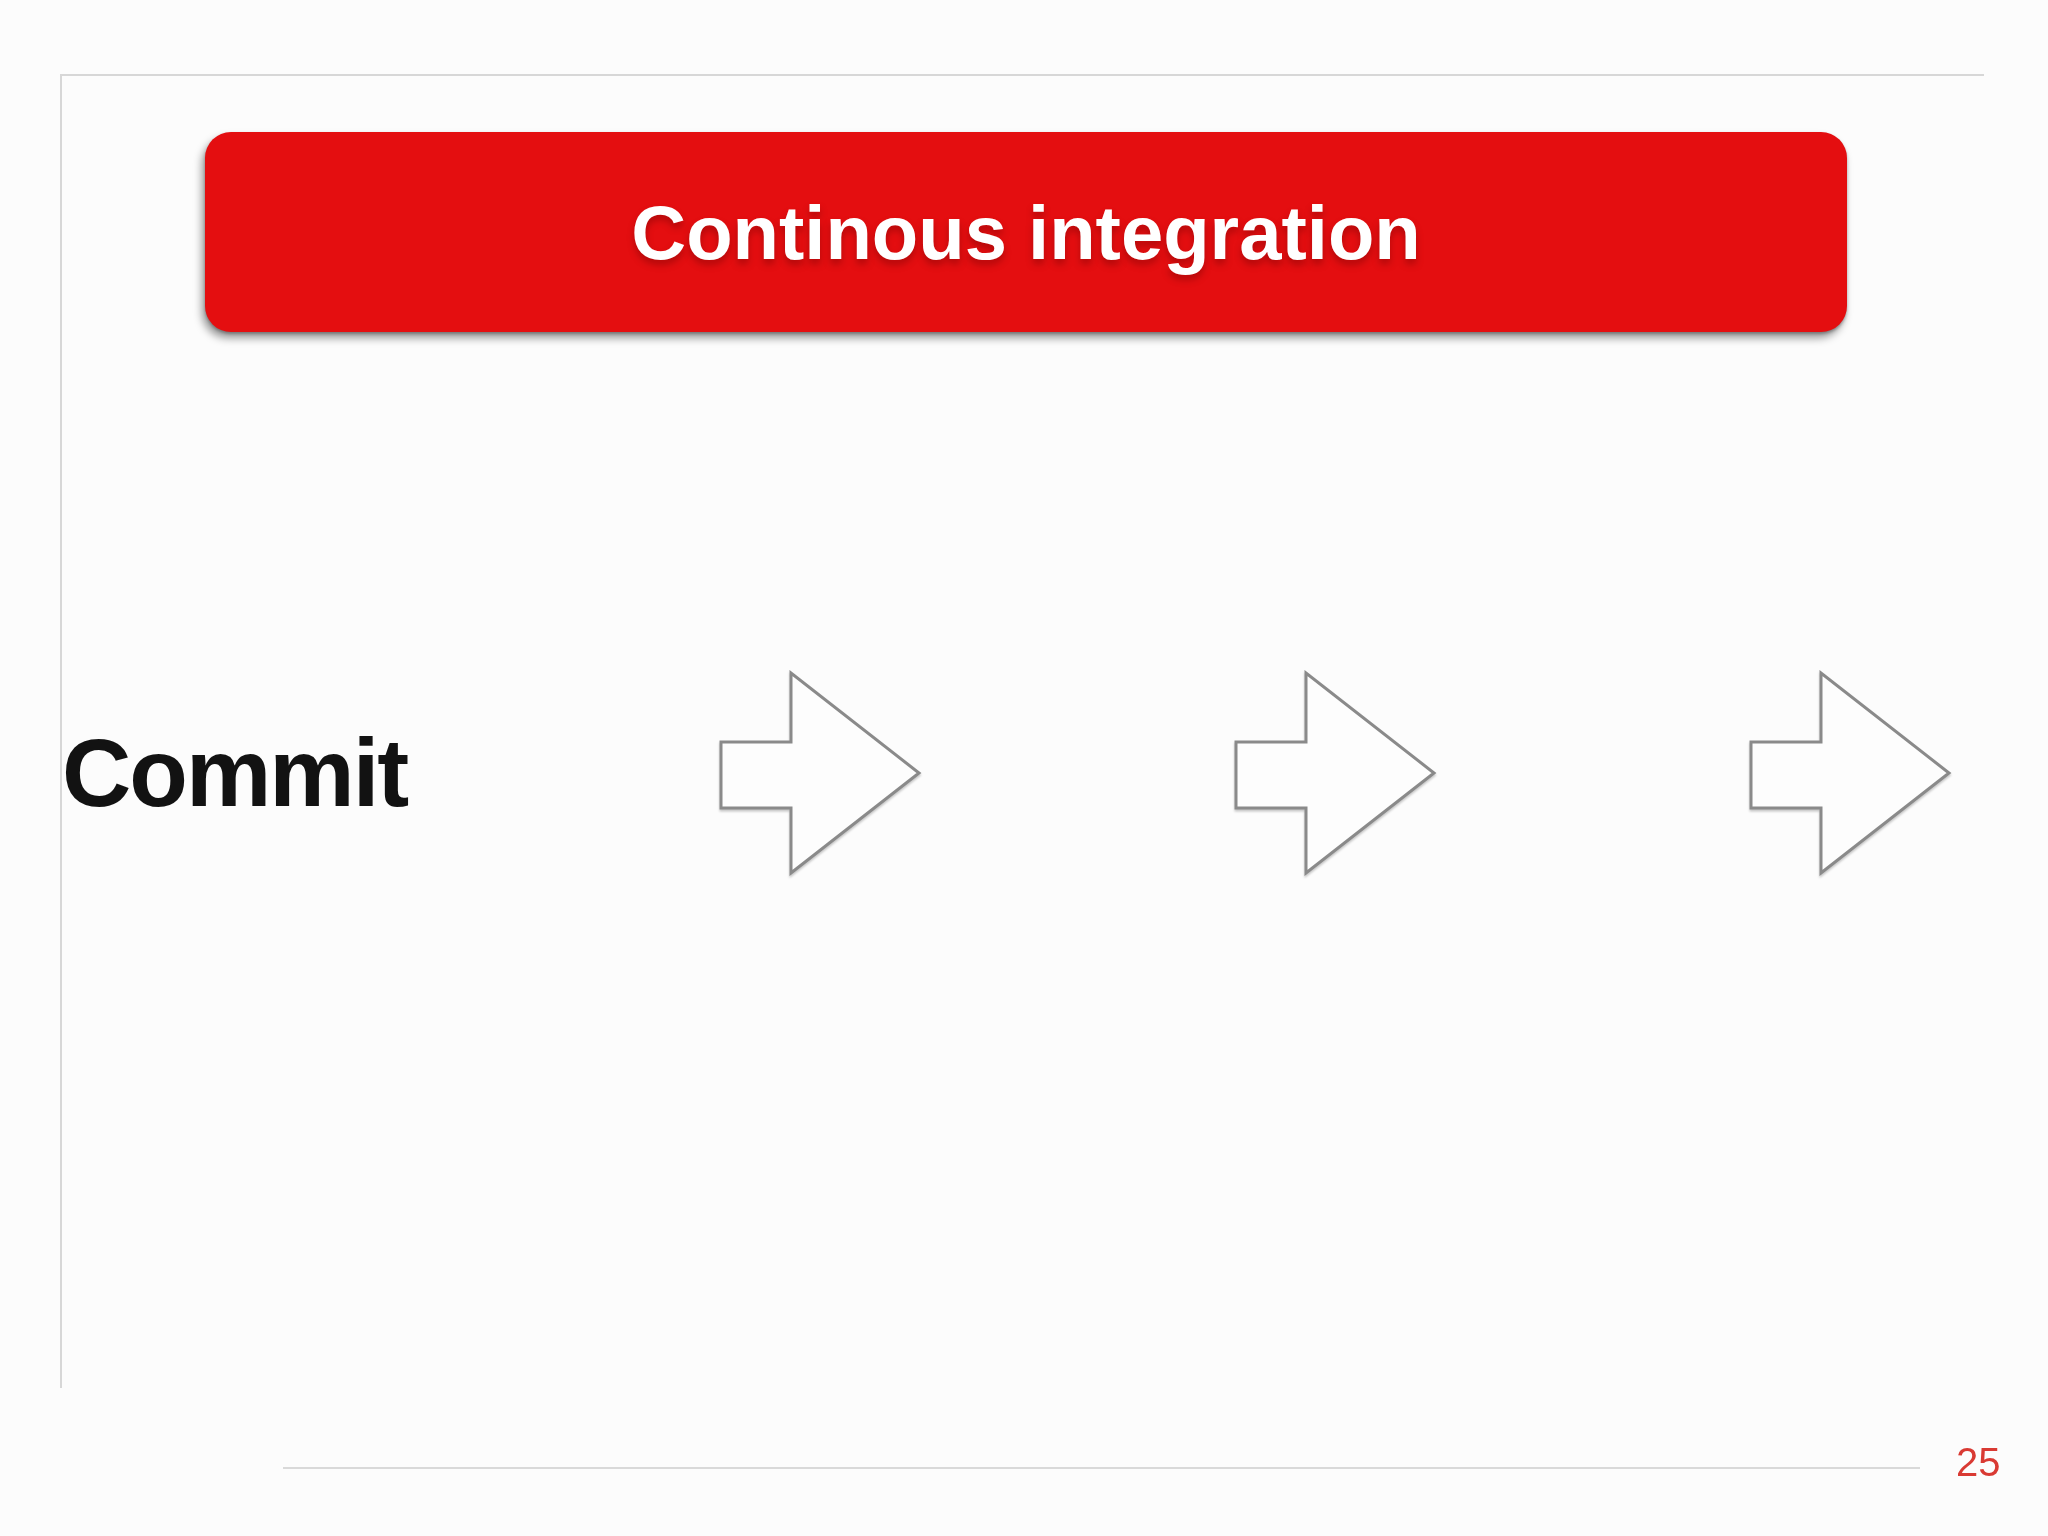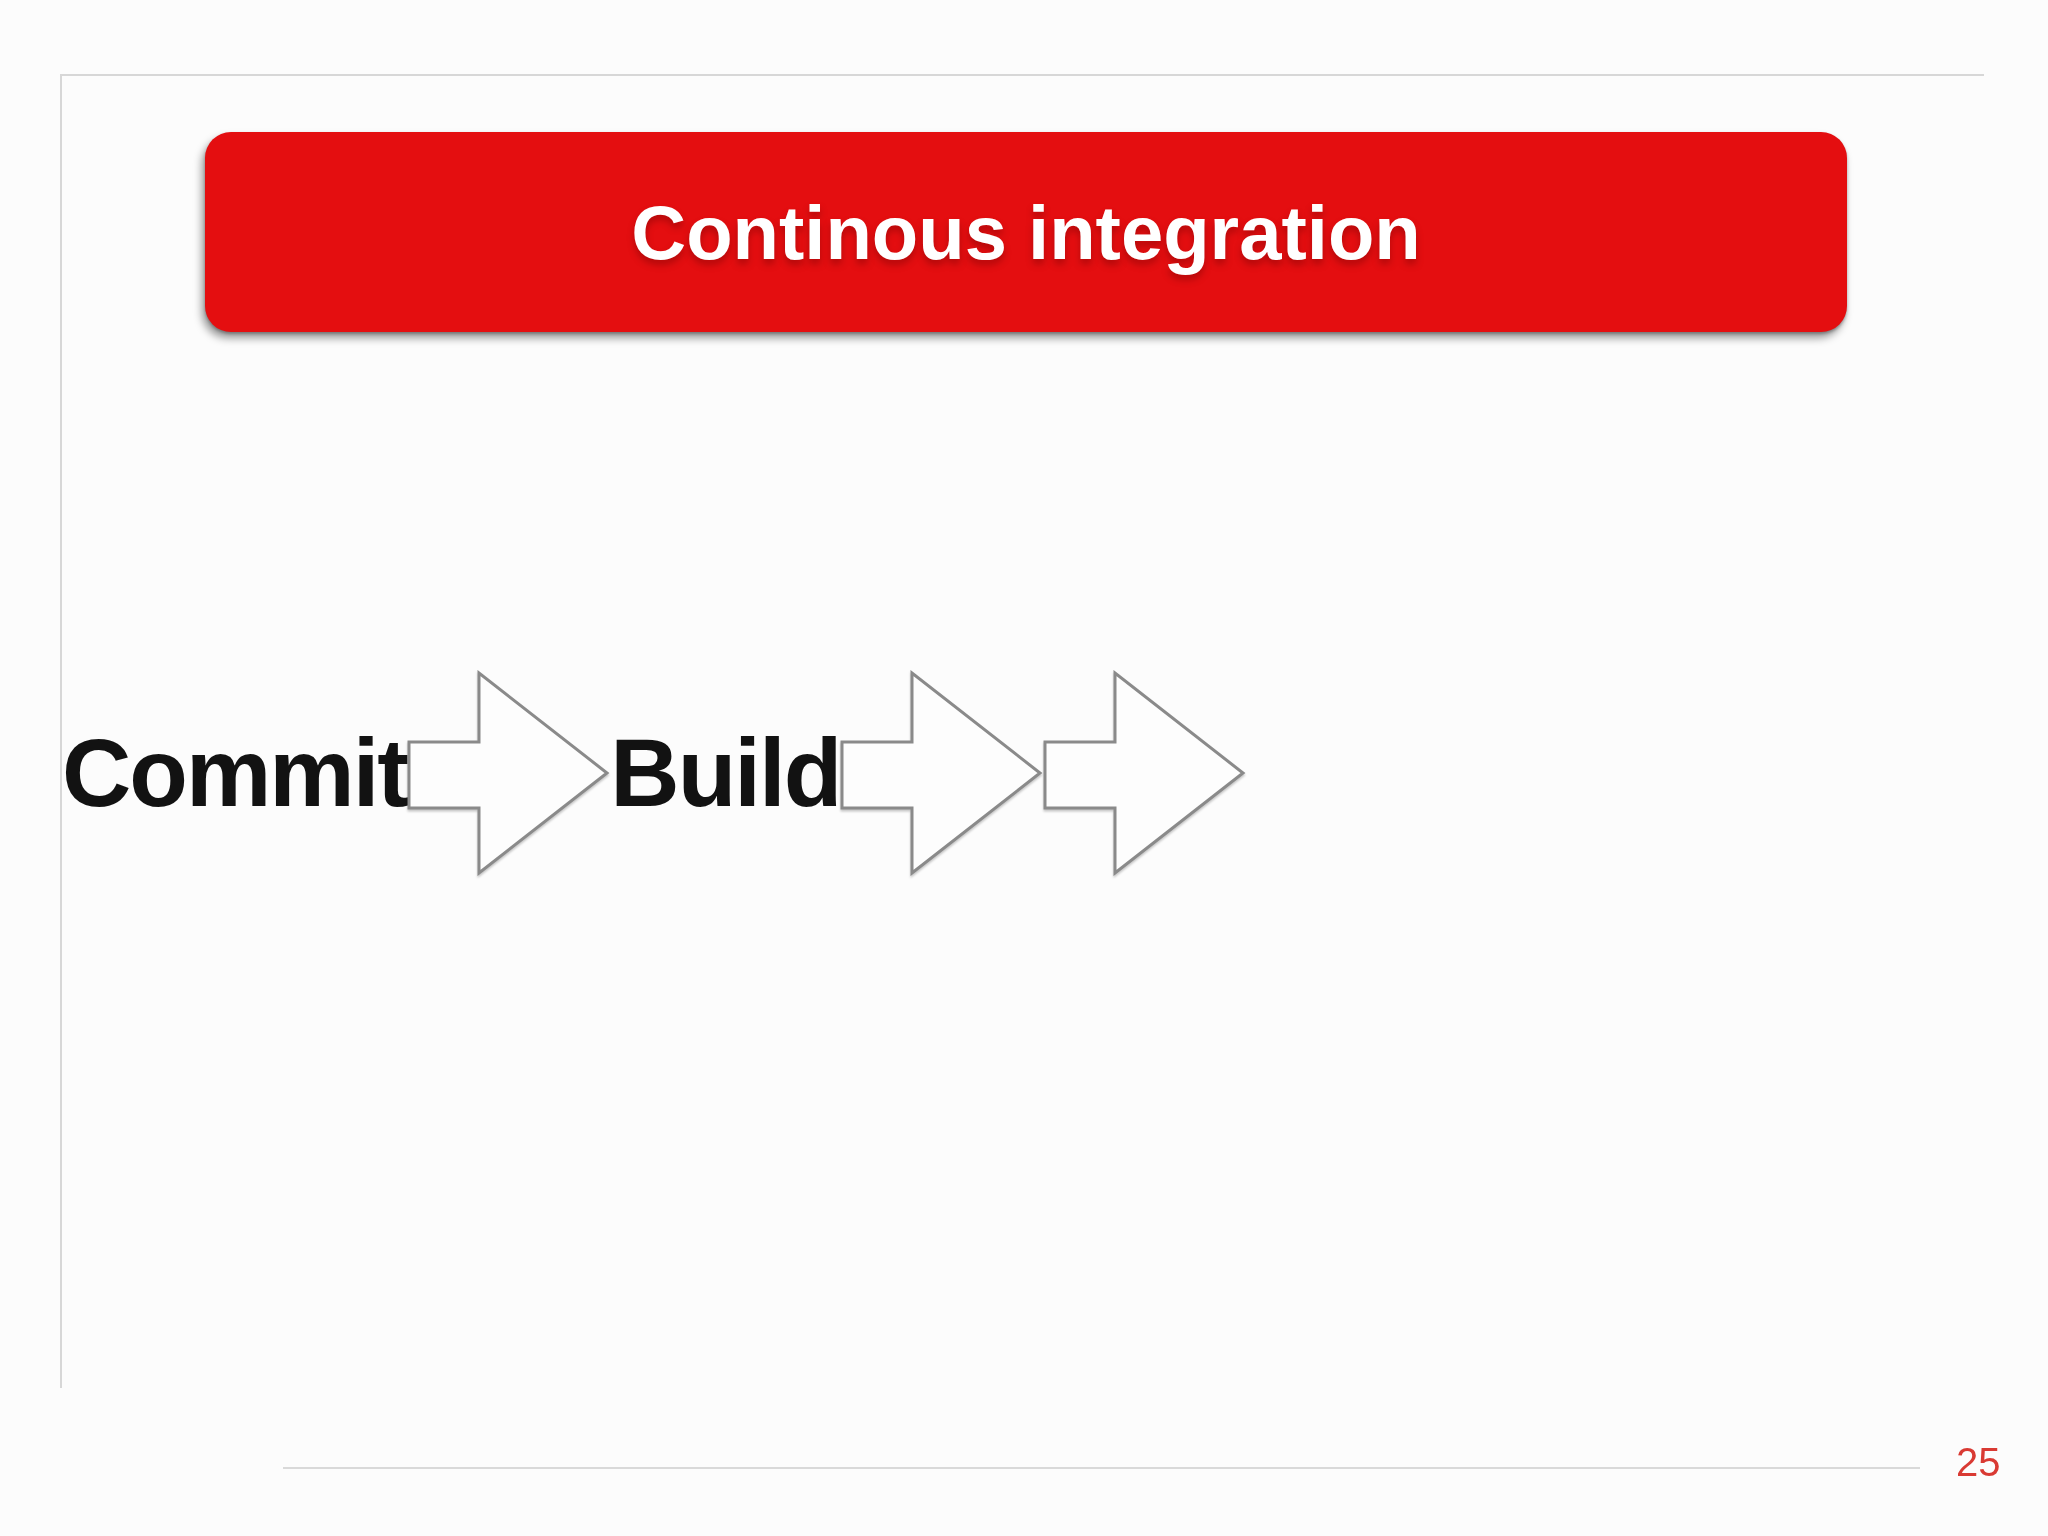--- a/index.html
+++ b/index.html
@@ -29,21 +29,21 @@
   .title-banner .title-text{
     color:#ffffff;
     font-size:76px;
     font-weight:bold;
     letter-spacing:0px;
     text-shadow:0 5px 7px rgba(90,0,0,0.35);
     white-space:nowrap;
   }
   .pipeline{
     position:absolute;left:62px;top:658px;width:1890px;height:230px;
-    display:flex;align-items:center;justify-content:flex-start;
+    display:flex;align-items:center;justify-content:space-between;
   }
   .step-label{
     color:#121212;
     font-size:96px;
     font-weight:bold;
     letter-spacing:-2px;
     white-space:nowrap;
     line-height:1;
   }
   .flow-arrow{
@@ -100,21 +100,20 @@
     <span class="title-text">Continous integration</span>
   </div>
 
   <div class="pipeline">
     <span class="step-label">Commit</span>
 
     <svg class="flow-arrow" viewBox="0 0 203 206" xmlns="http://www.w3.org/2000/svg">
       <polygon points="2,72 72,72 72,3 200,103 72,203 72,138 2,138"></polygon>
     </svg>
 
-    <span class="step-label">Build</span>
 
     <svg class="flow-arrow" viewBox="0 0 203 206" xmlns="http://www.w3.org/2000/svg">
       <polygon points="2,72 72,72 72,3 200,103 72,203 72,138 2,138"></polygon>
     </svg>
 
 
     <svg class="flow-arrow" viewBox="0 0 203 206" xmlns="http://www.w3.org/2000/svg">
       <polygon points="2,72 72,72 72,3 200,103 72,203 72,138 2,138"></polygon>
     </svg>
 

